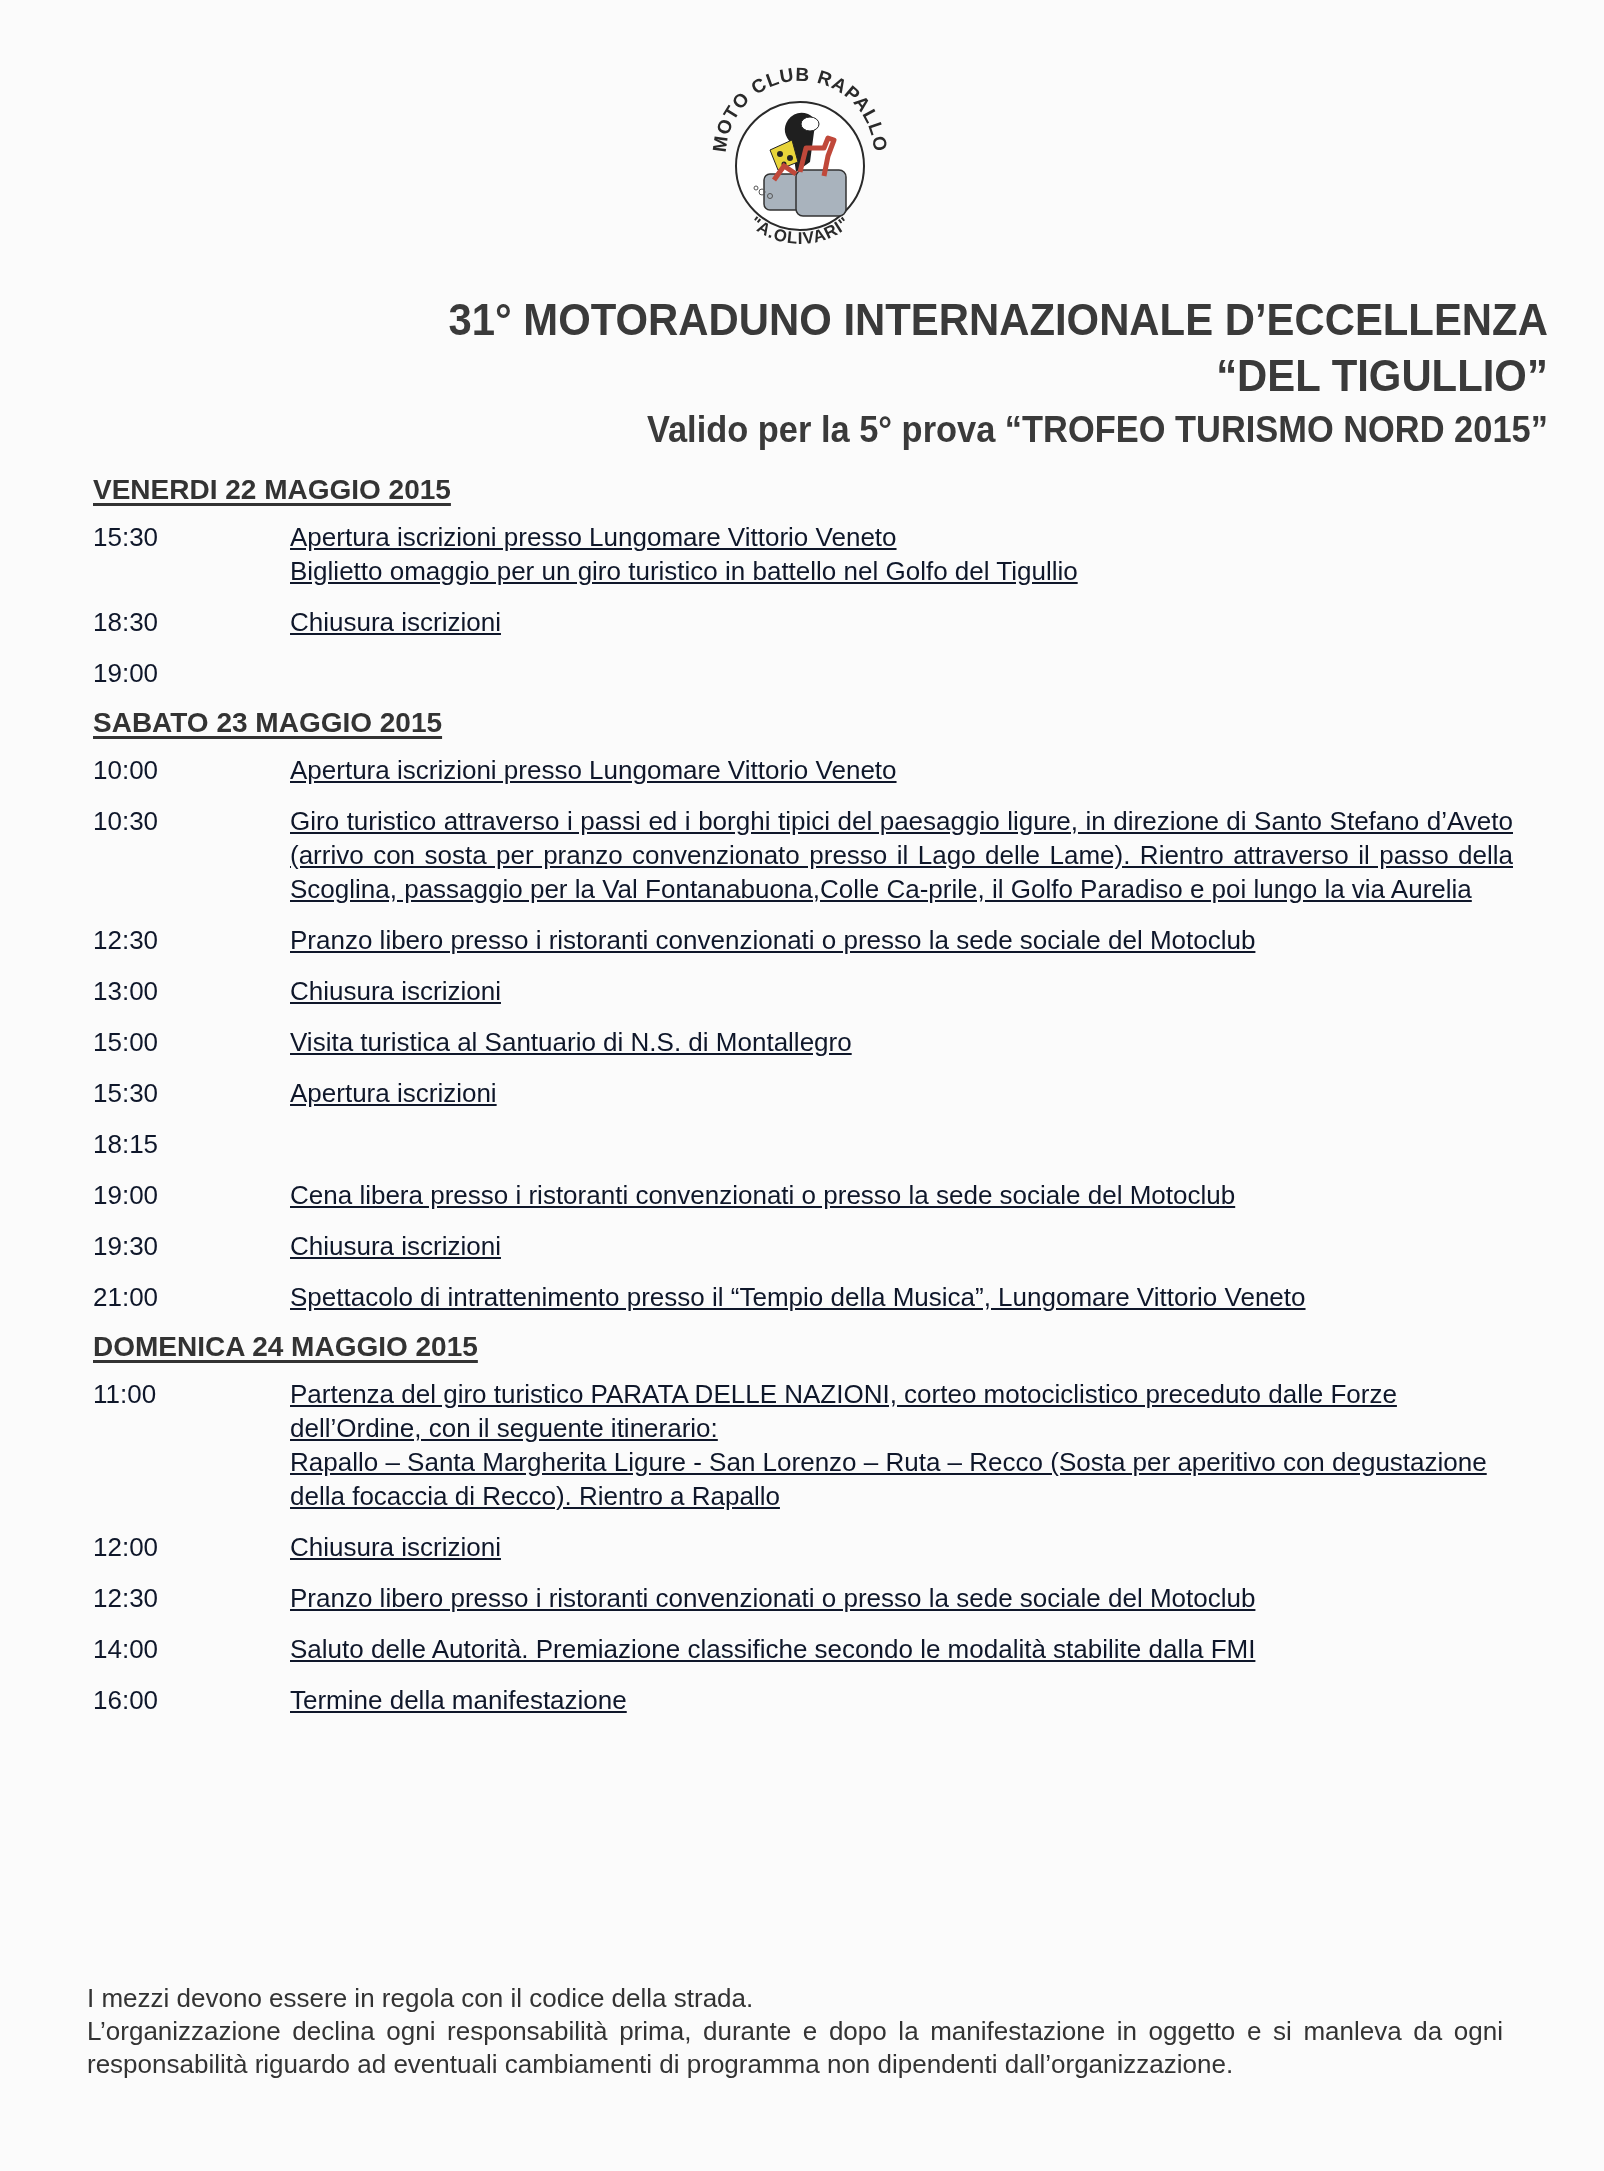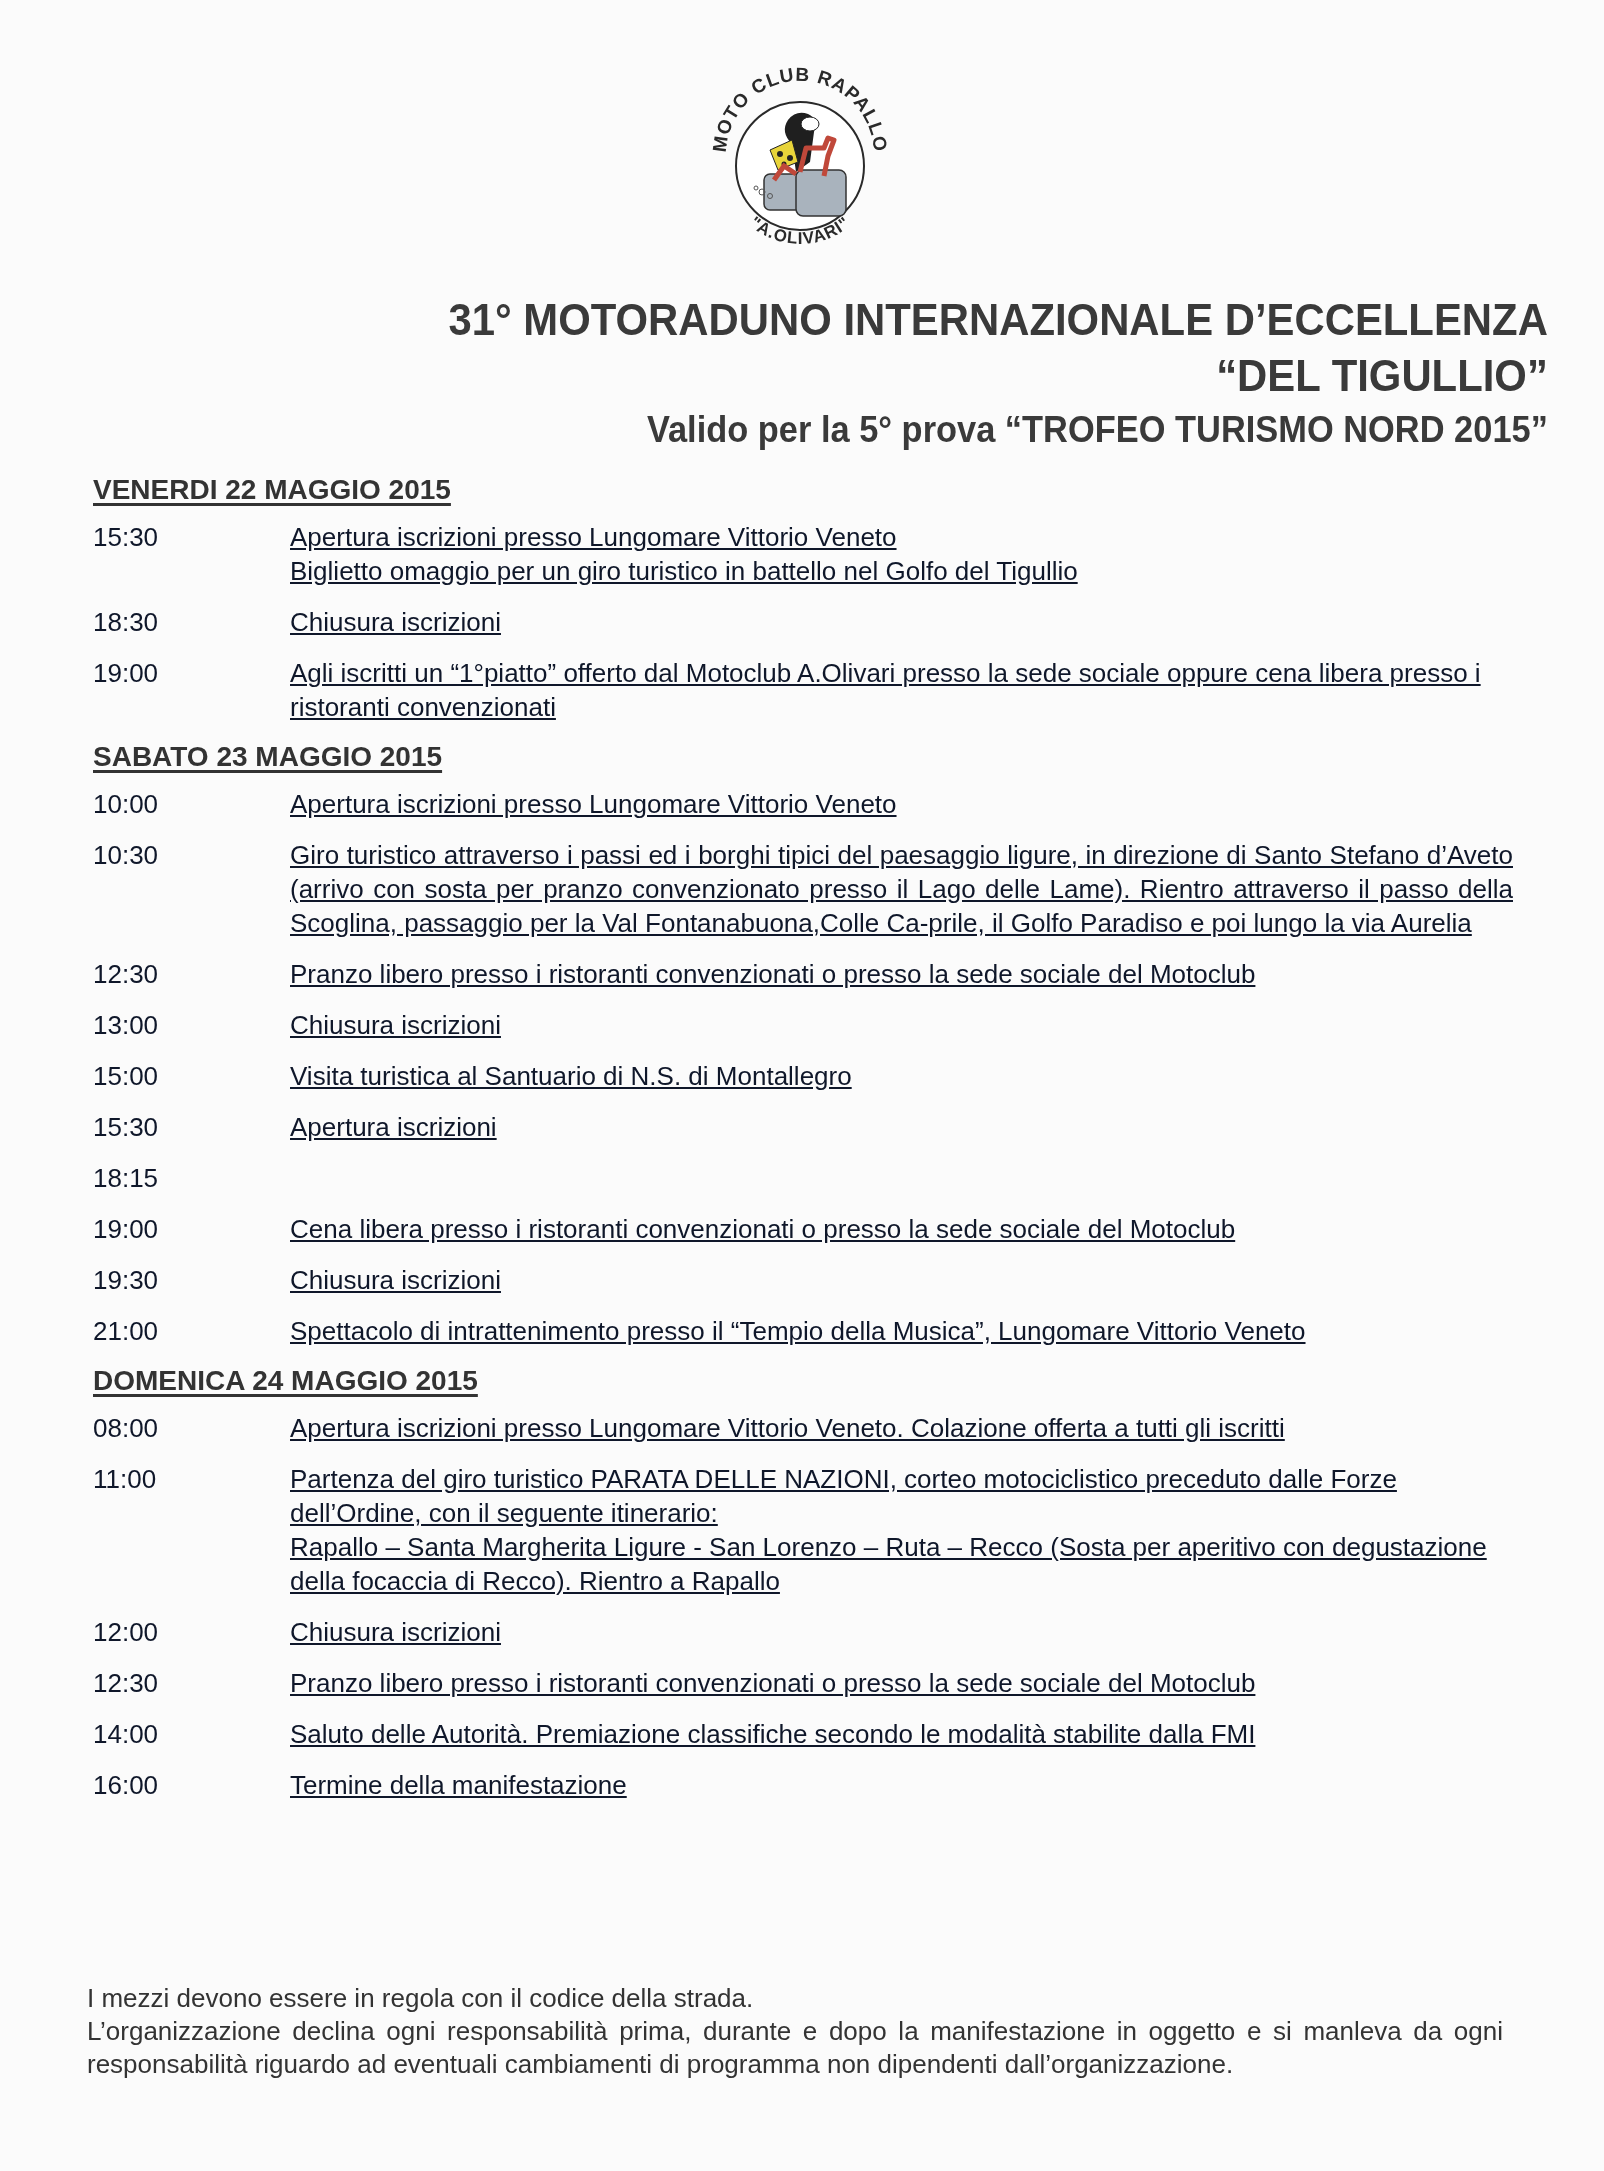--- a/index.html
+++ b/index.html
@@ -126,21 +126,20 @@
           <p>Apertura iscrizioni presso Lungomare Vittorio Veneto</p>
           <p>Biglietto omaggio per un giro turistico in battello nel Golfo del Tigullio</p>
         </div>
       </div>
       <div class="row">
         <div class="time">18:30</div>
         <div class="desc">Chiusura iscrizioni</div>
       </div>
       <div class="row">
         <div class="time">19:00</div>
-        <div class="desc">Agli iscritti un “1°piatto” offerto dal Motoclub A.Olivari presso la sede sociale oppure cena libera presso i ristoranti convenzionati</div>
       </div>
     </section>
 
     <section class="day">
       <div class="day-heading">SABATO 23 MAGGIO 2015</div>
       <div class="row">
         <div class="time">10:00</div>
         <div class="desc">Apertura iscrizioni presso Lungomare Vittorio Veneto</div>
       </div>
       <div class="row">
@@ -175,24 +174,20 @@
         <div class="desc">Chiusura iscrizioni</div>
       </div>
       <div class="row">
         <div class="time">21:00</div>
         <div class="desc">Spettacolo di intrattenimento presso il “Tempio della Musica”, Lungomare Vittorio Veneto</div>
       </div>
     </section>
 
     <section class="day">
       <div class="day-heading">DOMENICA 24 MAGGIO 2015</div>
-      <div class="row">
-        <div class="time">08:00</div>
-        <div class="desc">Apertura iscrizioni presso Lungomare Vittorio Veneto. Colazione offerta a tutti gli iscritti</div>
-      </div>
       <div class="row">
         <div class="time">11:00</div>
         <div class="desc">
           <p>Partenza del giro turistico PARATA DELLE NAZIONI, corteo motociclistico preceduto dalle Forze dell’Ordine, con il seguente itinerario:</p>
           <p>Rapallo – Santa Margherita Ligure - San Lorenzo – Ruta – Recco (Sosta per aperitivo con degustazione della focaccia di Recco). Rientro a Rapallo</p>
         </div>
       </div>
       <div class="row">
         <div class="time">12:00</div>
         <div class="desc">Chiusura iscrizioni</div>

